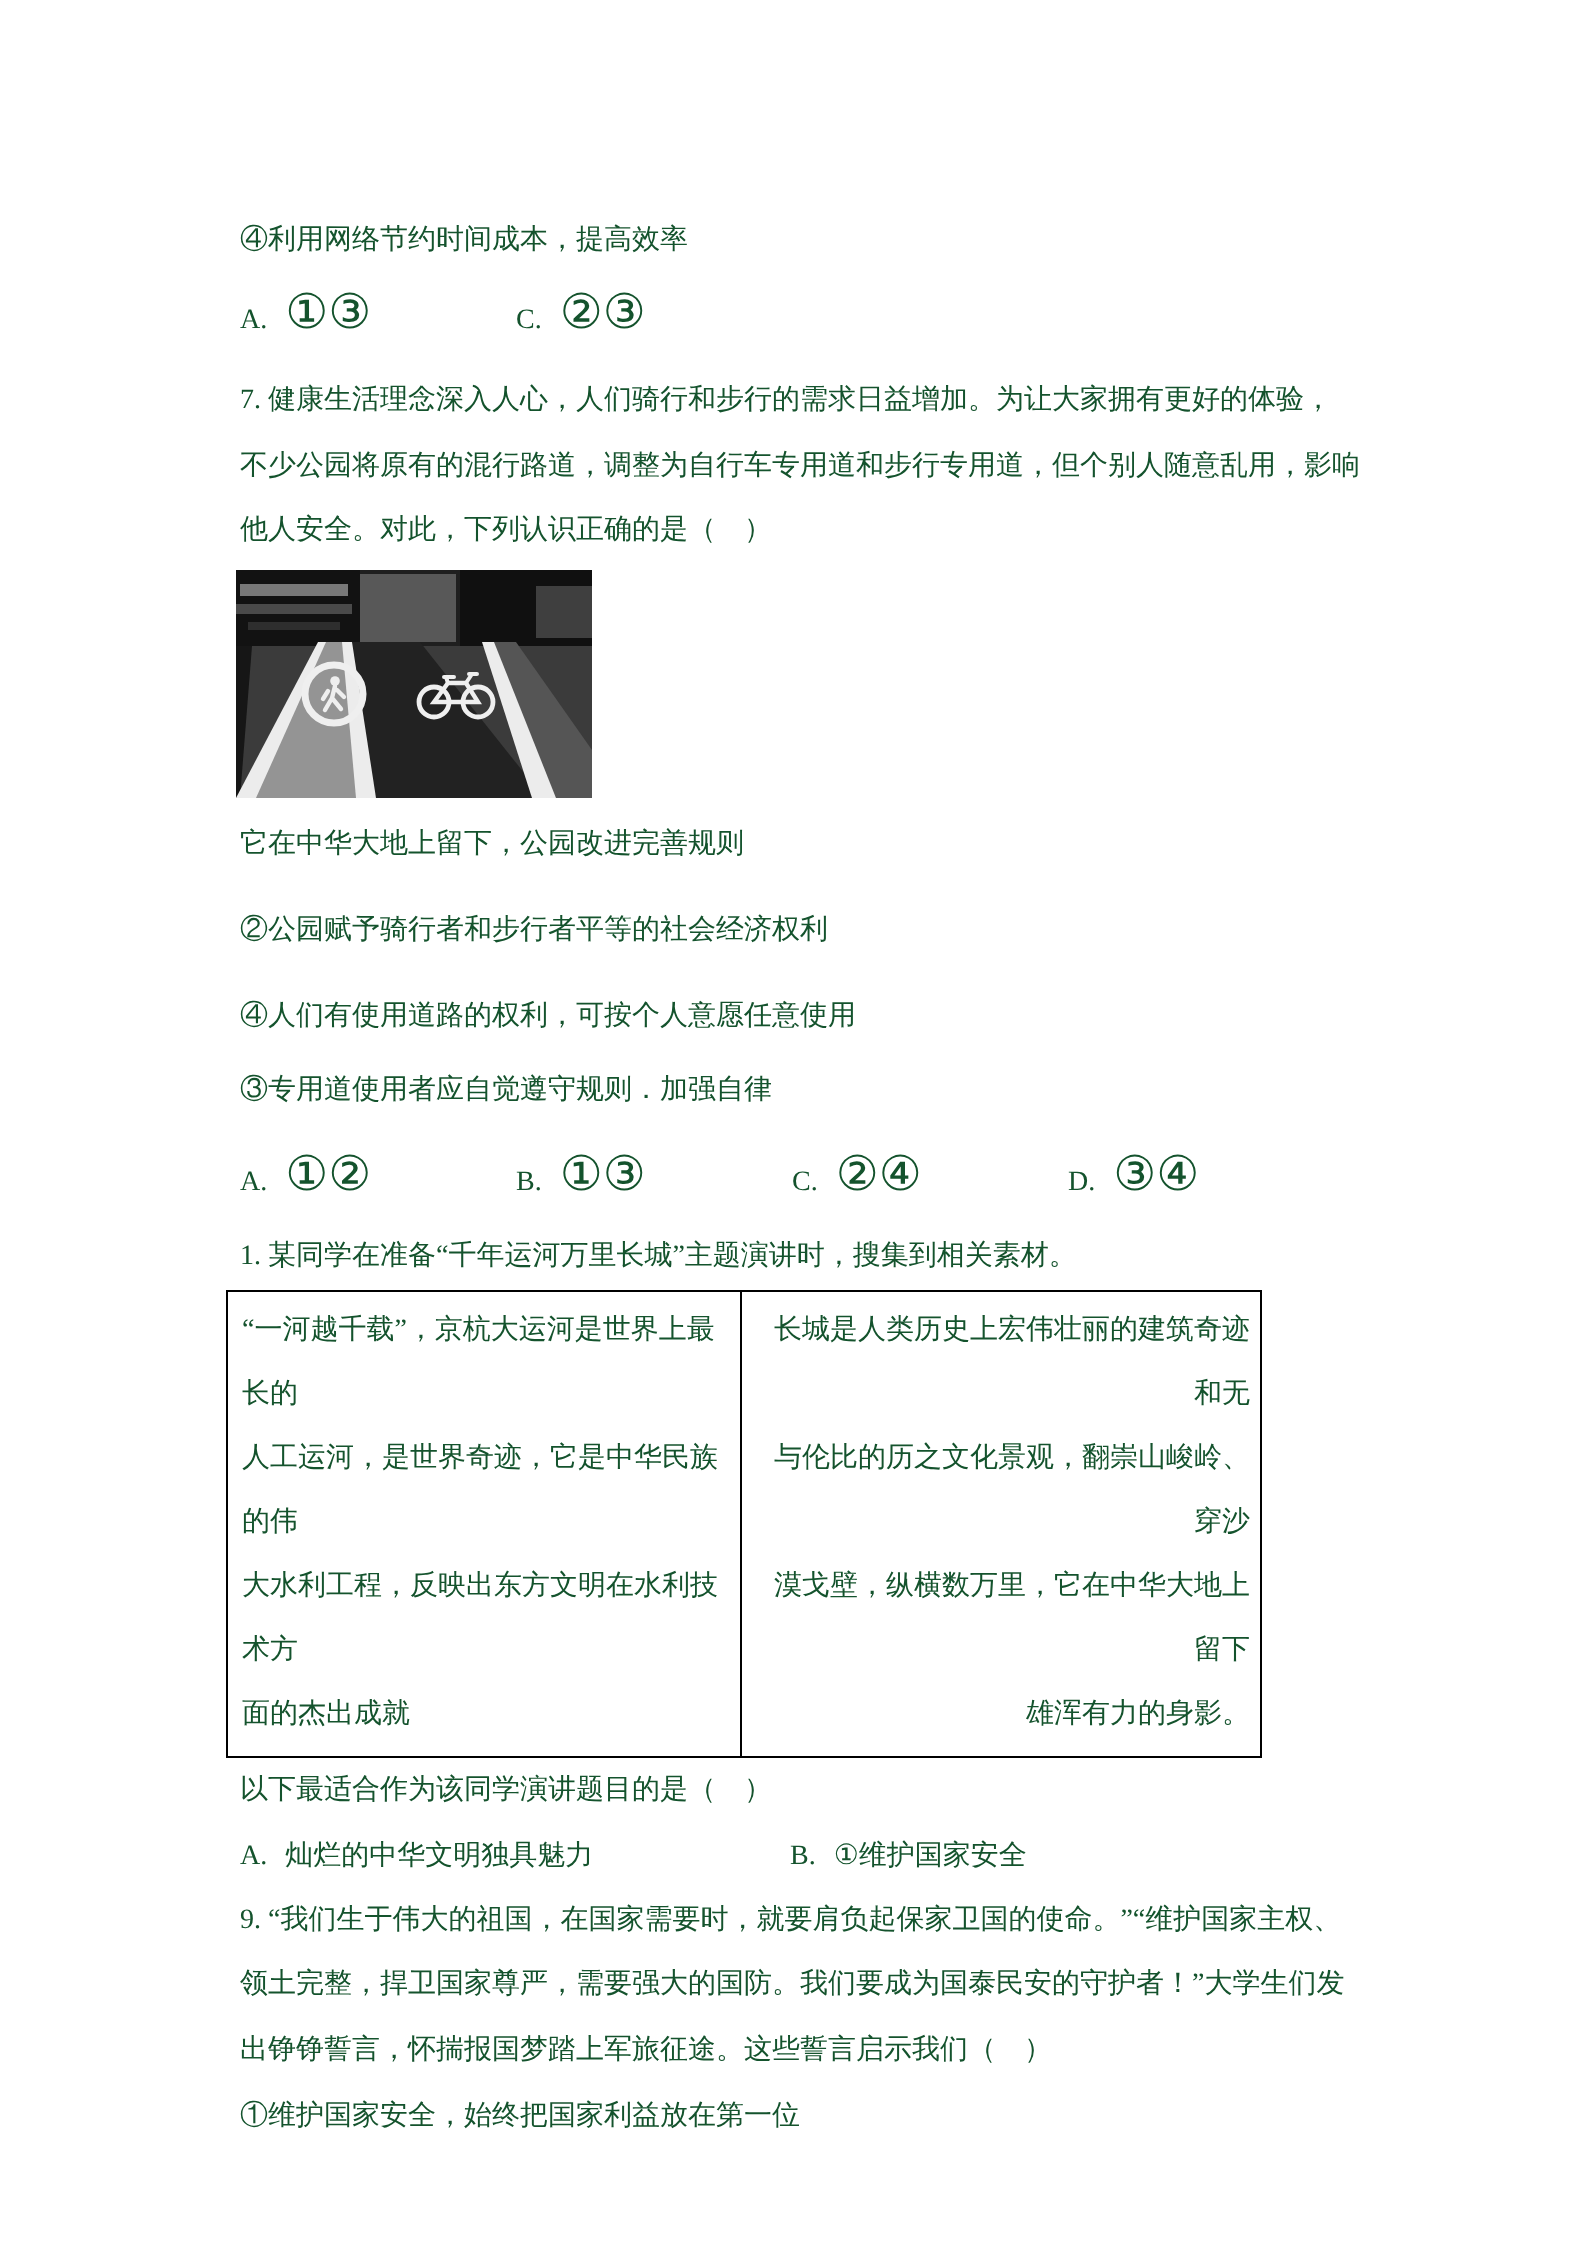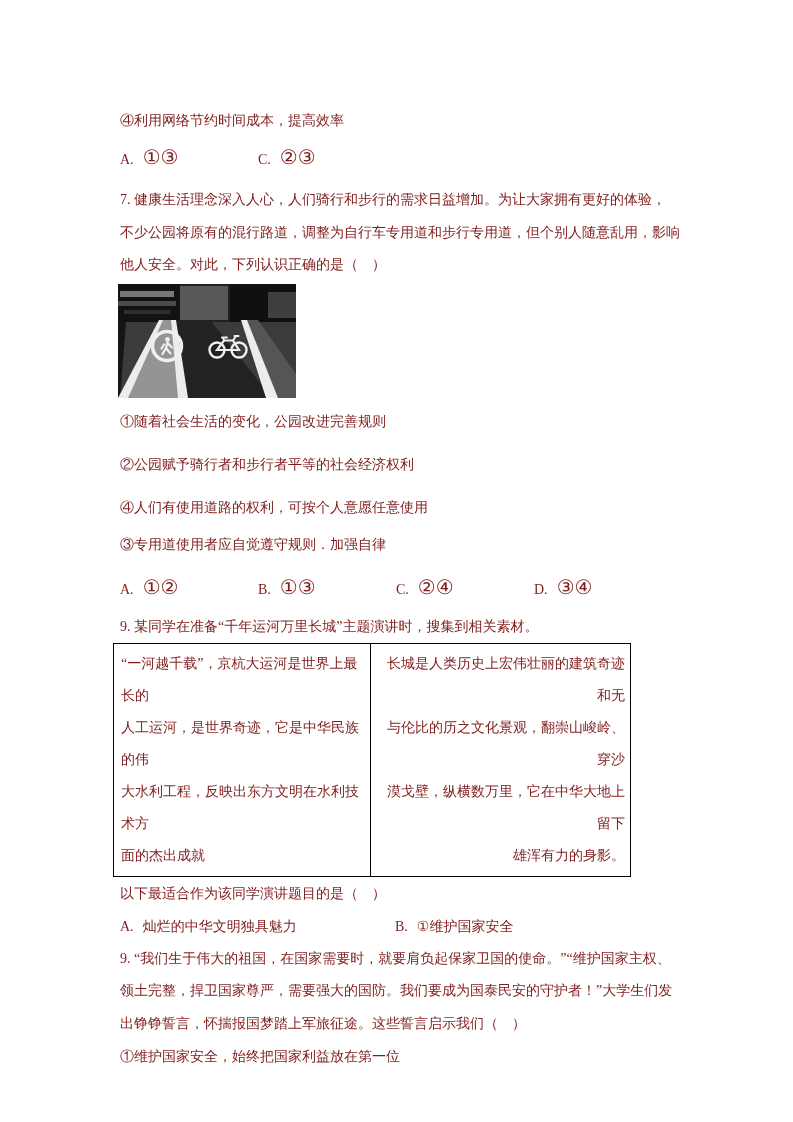--- a/index.html
+++ b/index.html
@@ -1,40 +1,40 @@
 <!DOCTYPE html>
 <html><head>
 <meta charset="utf-8">
 <style>
   html,body{margin:0;padding:0;background:#ffffff;}
   .page{
     position:relative;
     width:793px;height:1122px;
     background:#ffffff;
-    color:#7f1d1d;
+    color:#14532d;
     font-family:"Liberation Serif","DejaVu Serif",serif;
     overflow:hidden;
   }
   .content{
     position:absolute;
     left:120px;top:104px;
     width:578px;
     font-size:14px;
   }
   .line{line-height:33px;white-space:pre-line;}
   .para{line-height:32.5px;white-space:pre-line;}
   .mb2{margin-bottom:2px;}
   .mb4{margin-bottom:4px;}
   .mb8{margin-bottom:8px;}
   .mb10{margin-bottom:10px;}
   .opts{display:flex;line-height:33px;}
   .opts .opt{width:138px;}
   .opts.opts2 .opt{width:275px;}
   .opt .letter{margin-right:9px;}
-  .opt .circles{font-size:20px;margin-top:44px;}
+  .opt .circles{font-size:24px;margin-top:44px;}
   .photo{display:block;margin:2px 0 7px -2px;}
   table.material{
     border-collapse:collapse;
     table-layout:fixed;
     width:518px;
     margin-left:-7px;
   }
   table.material td{
     border:1.5px solid #000;
     width:50%;
@@ -85,33 +85,33 @@
         <path d="M49.5,58 L48,64 L44.5,70 M48,64 L52.5,69.5 M46,60.5 L43.5,64.5 M50.5,60 L54,63.5" stroke="#efefef" stroke-width="2.2" fill="none" stroke-linecap="round"></path>
       </g>
       <g>
         <circle cx="99" cy="66" r="7.5" fill="none" stroke="#efefef" stroke-width="2.4"></circle>
         <circle cx="121" cy="66" r="7.5" fill="none" stroke="#efefef" stroke-width="2.4"></circle>
         <path d="M99,66 L106,56.5 L115,56.5 L121,66 L107,66 Z" fill="none" stroke="#efefef" stroke-width="2.2"></path>
         <path d="M104,53.5 L109,53.5 M106,56.5 L105,53.5 M115,56.5 L118,52 M116.5,52 L120.5,52" stroke="#efefef" stroke-width="2" fill="none" stroke-linecap="round"></path>
       </g>
     </svg>
 
-    <div class="line mb10">①随着社会生活的变化，公园改进完善规则</div>
+    <div class="line mb10">它在中华大地上留下，公园改进完善规则</div>
     <div class="line mb10">②公园赋予骑行者和步行者平等的社会经济权利</div>
     <div class="line mb4">④人们有使用道路的权利，可按个人意愿任意使用</div>
     <div class="line mb10">③专用道使用者应自觉遵守规则．加强自律</div>
 
     <div class="opts mb4">
       <span class="opt"><span class="letter">A.</span><span class="circles">①②</span></span>
       <span class="opt"><span class="letter">B.</span><span class="circles">①③</span></span>
       <span class="opt"><span class="letter">C.</span><span class="circles">②④</span></span>
       <span class="opt"><span class="letter">D.</span><span class="circles">③④</span></span>
     </div>
 
-    <div class="line">9. 某同学在准备“千年运河万里长城”主题演讲时，搜集到相关素材。</div>
+    <div class="line">1. 某同学在准备“千年运河万里长城”主题演讲时，搜集到相关素材。</div>
 
     <table class="material">
       <tbody>
           <tr>
         <td>“一河越千载”，京杭大运河是世界上最长的
 人工运河，是世界奇迹，它是中华民族的伟
 大水利工程，反映出东方文明在水利技术方
 面的杰出成就</td>
         <td class="rightcell">长城是人类历史上宏伟壮丽的建筑奇迹和无
 与伦比的历之文化景观，翻崇山峻岭、穿沙

